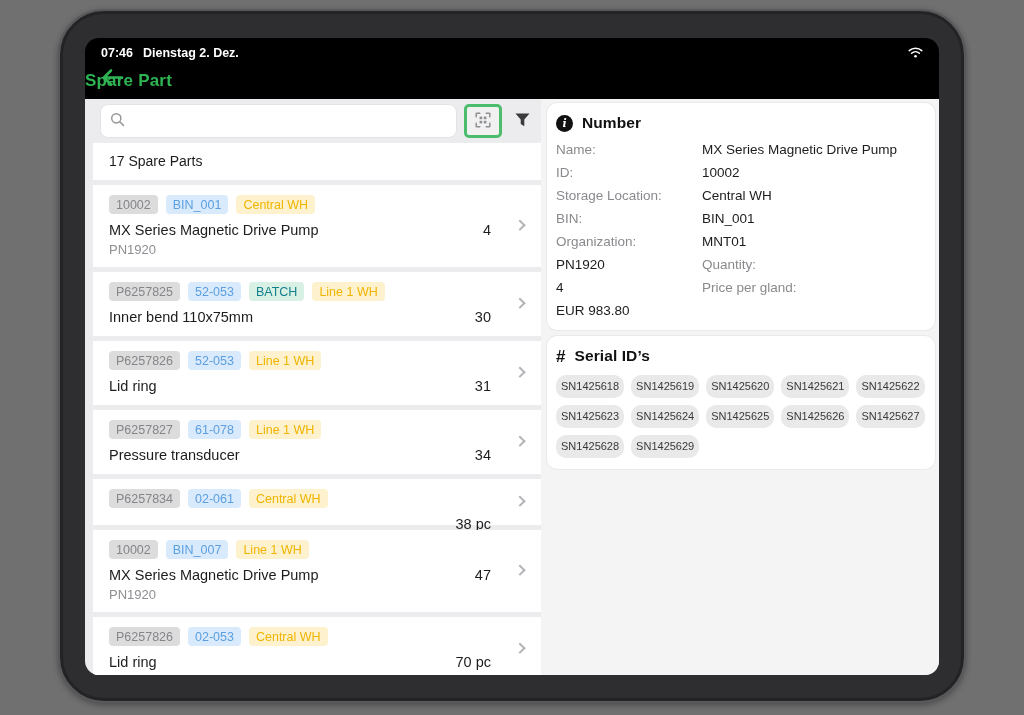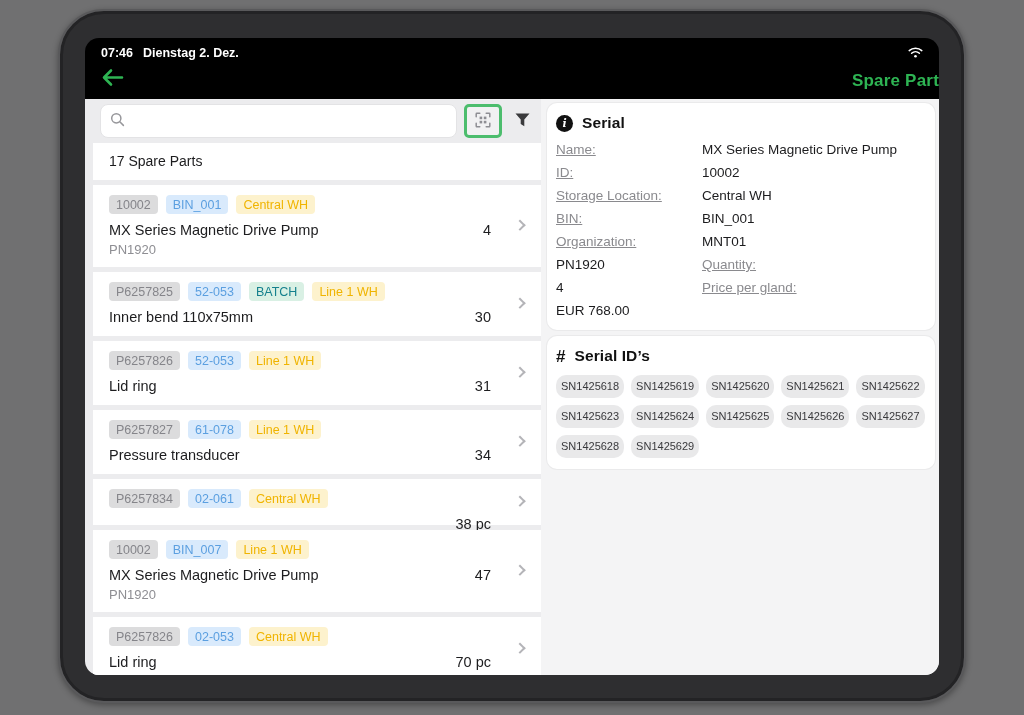--- a/index.html
+++ b/index.html
@@ -33,21 +33,21 @@
   .statusbar{
     flex:none;height:25px;display:flex;align-items:center;gap:10px;
     padding:4px 16px 0 16px;color:#fff;font-size:12.5px;
   }
   .statusbar .time{font-weight:700;}
   .statusbar .date{font-weight:600;}
   .statusbar .wifi{margin-left:auto;display:flex;align-items:center;}
   
   .navbar{
     flex:none;height:36px;background:#000;position:relative;
-    display:flex;align-items:center;justify-content:flex-end;
+    display:flex;align-items:center;justify-content:flex-start;
   }
   .back-btn{
     position:absolute;left:12px;top:1px;background:none;border:none;cursor:pointer;
     display:flex;align-items:center;padding:4px;
   }
   .nav-title{color:var(--green);font-size:17px;font-weight:600;letter-spacing:.2px;}
   
   .content{flex:1;min-height:0;display:flex;background:var(--panel-left-bg);}
   .left-panel{
     flex:none;width:448px;display:flex;flex-direction:column;overflow:hidden;
@@ -100,21 +100,21 @@
   .info-icon{
     flex:none;width:17px;height:17px;border-radius:50%;background:#111;color:#fff;
     display:flex;align-items:center;justify-content:center;
     font-family:"DejaVu Serif", serif;font-style:italic;font-weight:700;font-size:11px;line-height:1;
   }
   .hash-icon{flex:none;font-size:17px;font-weight:700;color:#111;line-height:1;}
   .details-rows{
     display:grid;grid-template-columns:138px 1fr;column-gap:8px;row-gap:7px;
     font-size:13.5px;line-height:16px;
   }
-  .d-label{color:var(--muted);text-decoration:underline;}
+  .d-label{color:var(--muted);}
   .d-value{color:var(--ink);}
   .chips{display:flex;flex-wrap:wrap;gap:7px;}
   .chip{
     background:#e9e9ea;border-radius:10px;padding:5px 5px;
     font-size:11px;line-height:13px;color:#39393c;white-space:nowrap;
   }
 </style>
 </head>
 <body>
 
@@ -278,39 +278,39 @@
     <span class="chevron"></span>
   </div>
 </div>
       </div>
 
       <div class="right-panel">
 
         <div class="card">
           <div class="card-header">
             <span class="info-icon">i</span>
-            <span class="card-title">Serial</span>
+            <span class="card-title">Number</span>
           </div>
           <div class="details-rows">
 
           <div class="d-label">Name:</div>
               <div class="d-value">MX Series Magnetic Drive Pump</div>
               <div class="d-label">ID:</div>
               <div class="d-value">10002</div>
               <div class="d-label">Storage Location:</div>
               <div class="d-value">Central WH</div>
               <div class="d-label">BIN:</div>
               <div class="d-value">BIN_001</div>
               <div class="d-label">Organization:</div>
               <div class="d-value">MNT01</div>
               <div class="d-value">PN1920</div>
               <div class="d-label">Quantity:</div>
               <div class="d-value">4</div>
               <div class="d-label">Price per gland:</div>
-              <div class="d-value">EUR 768.00</div>
+              <div class="d-value">EUR 983.80</div>
             </div>
         </div>
 
         <div class="card">
           <div class="card-header">
             <span class="hash-icon">#</span>
             <span class="card-title">Serial ID’s</span>
           </div>
           <div class="chips">
 

